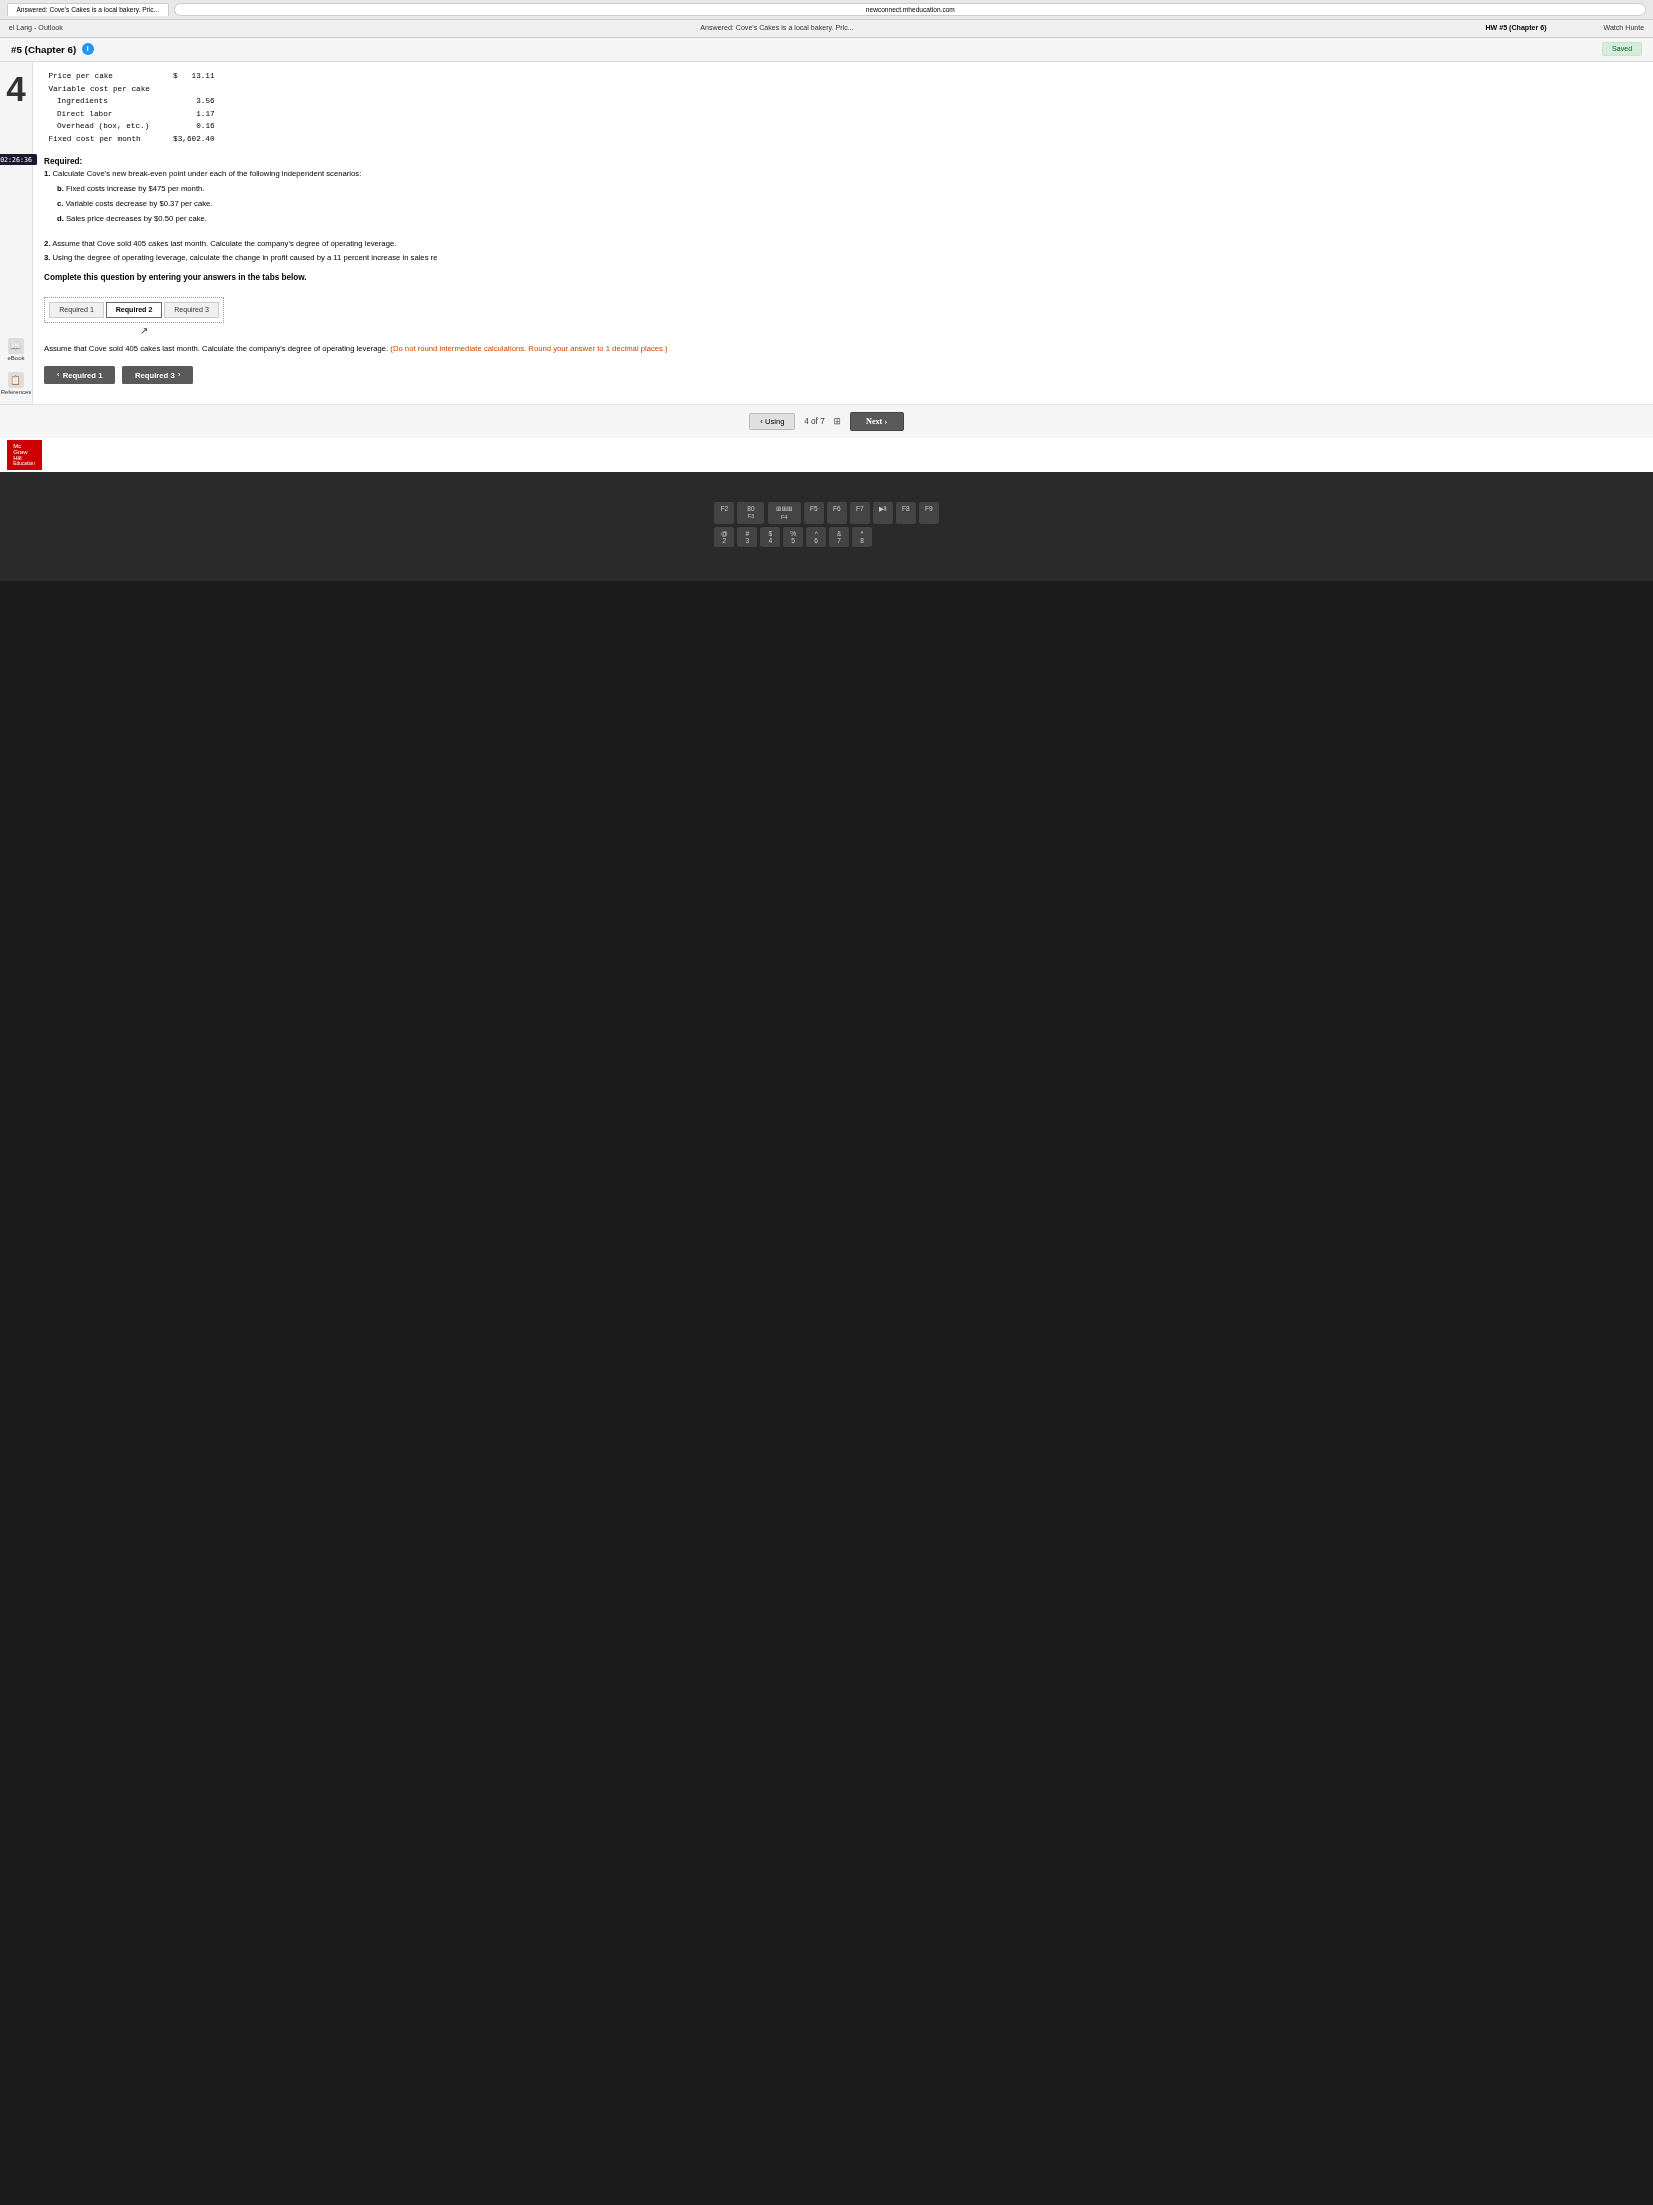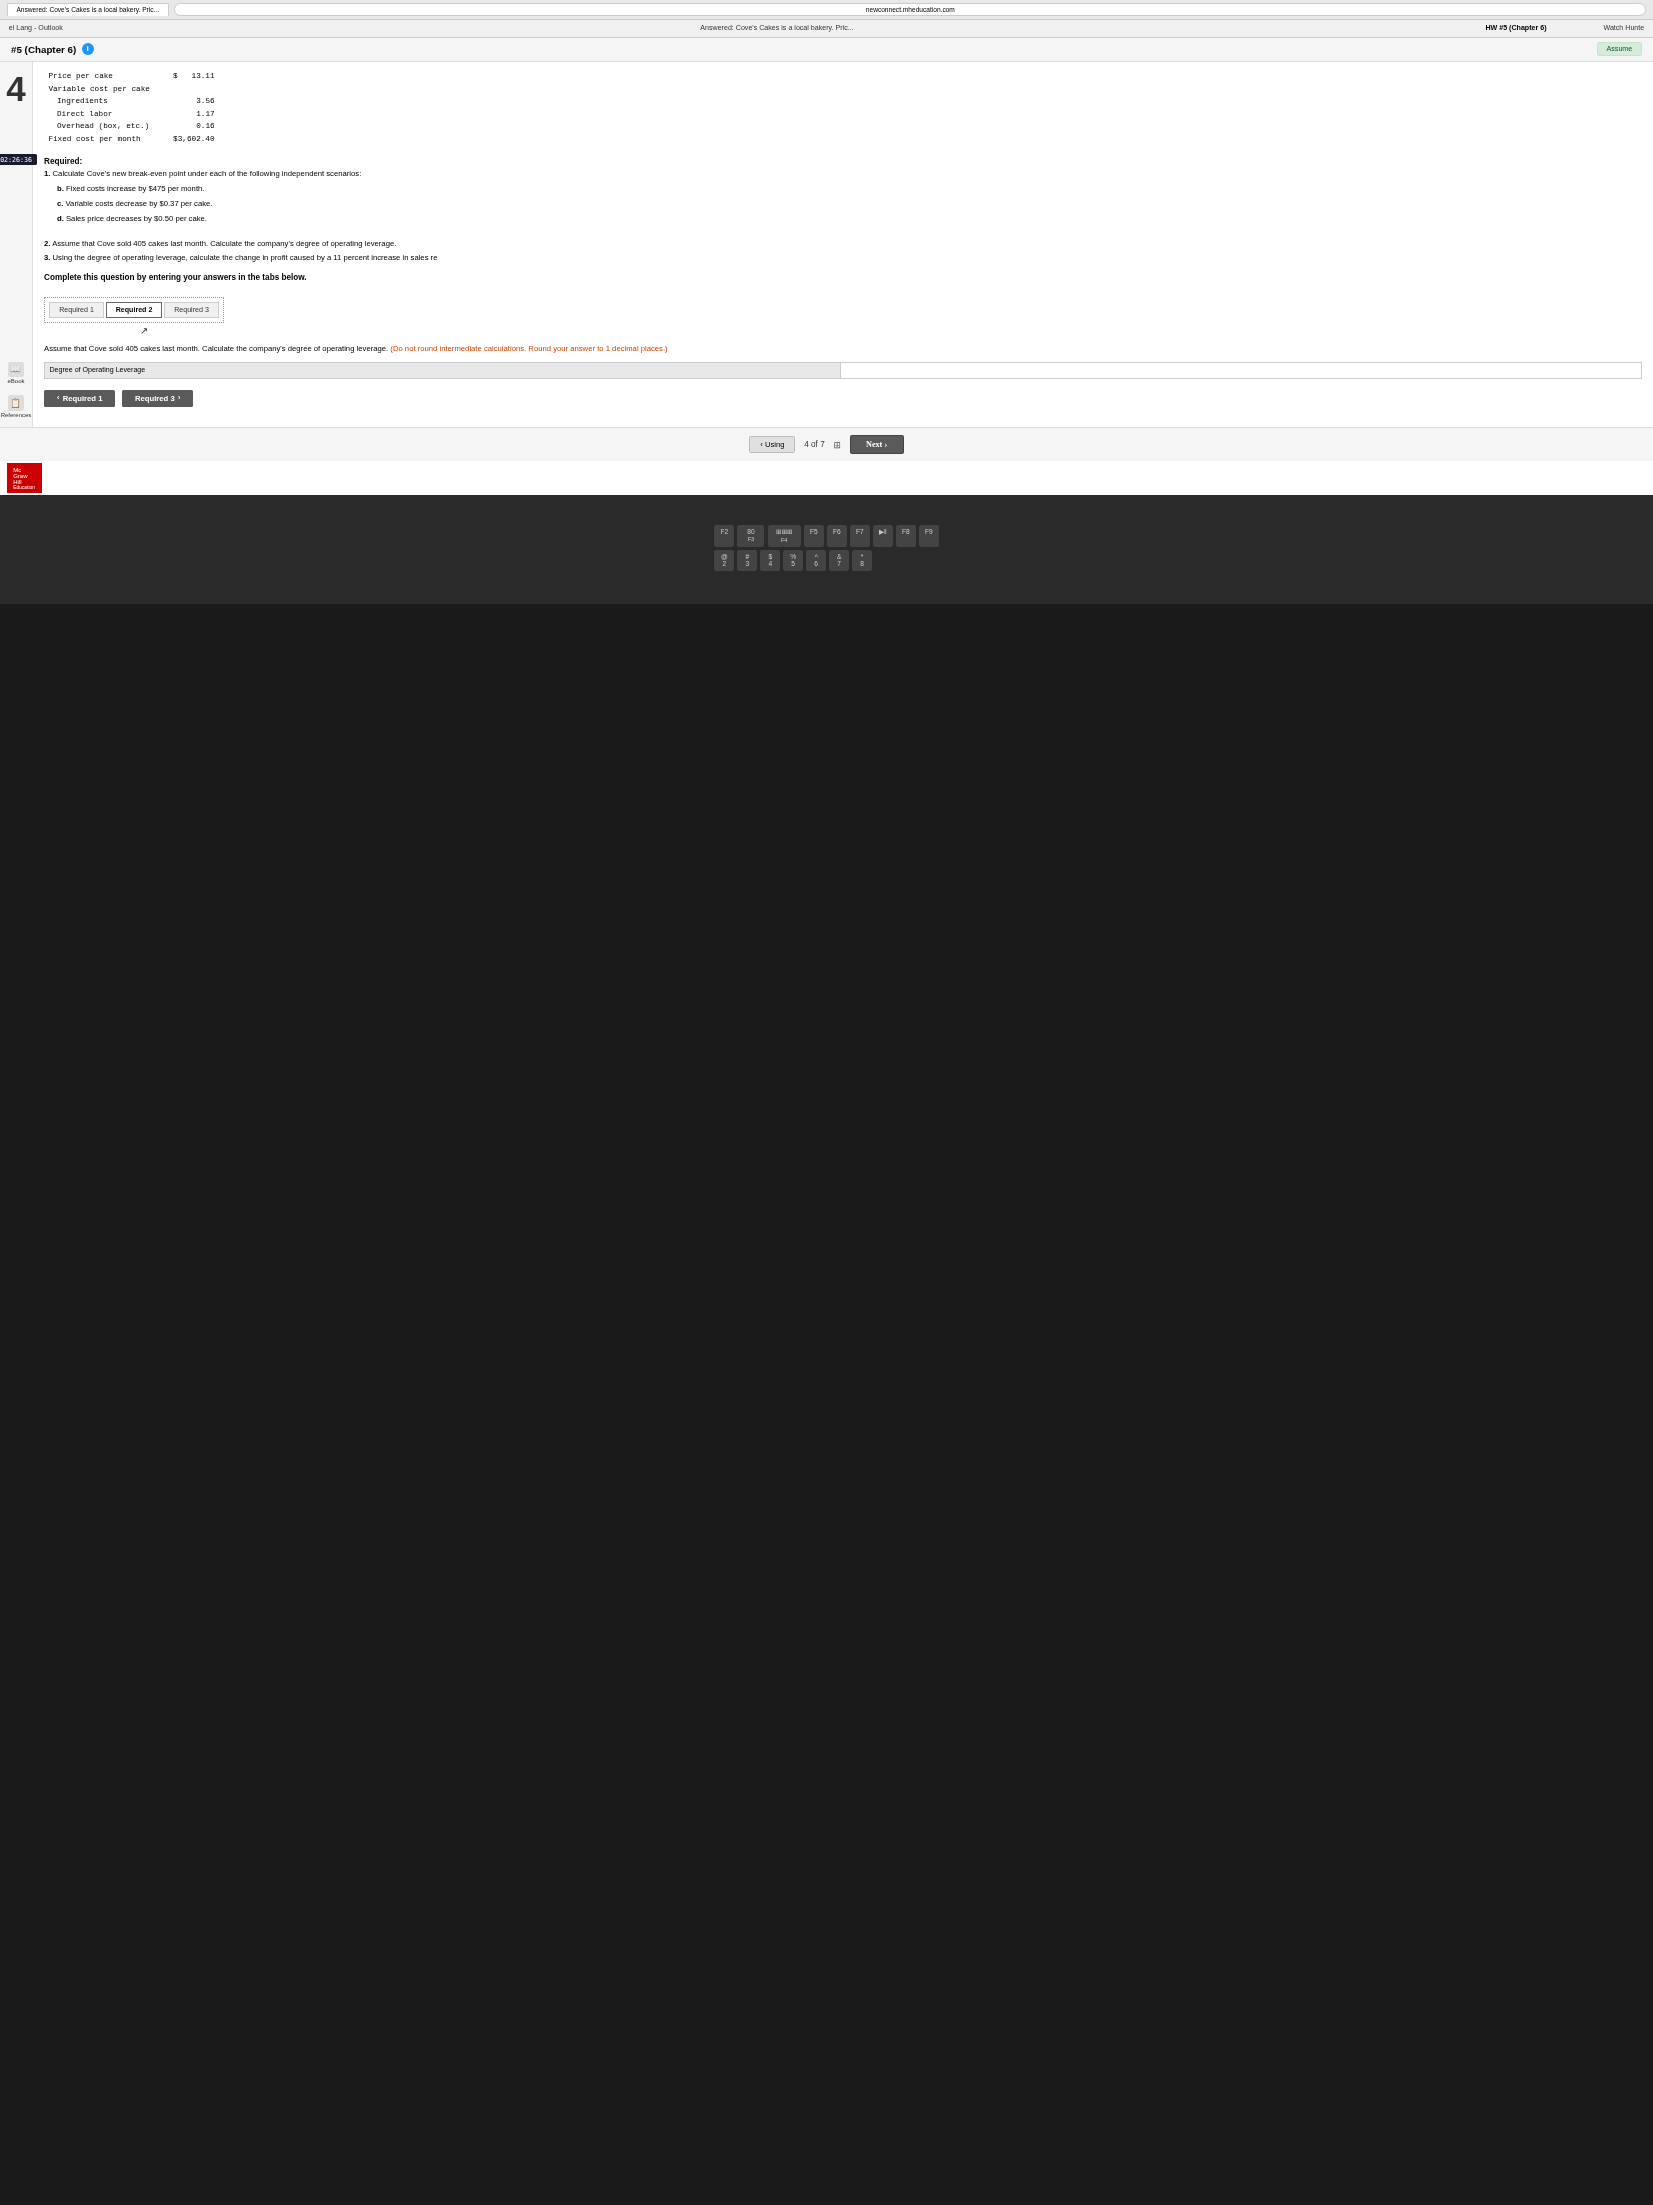--- a/index.html
+++ b/index.html
@@ -393,21 +393,21 @@
   <div class="top-nav-hw">HW #5 (Chapter 6)</div>
   <div class="top-nav-right">Watch Hunte</div>
 </div>
 
 <div style="background:#fff; max-width:100%; position:relative;">
 
   
   <div class="page-header">
     <span class="page-title">#5 (Chapter 6)</span>
     <div class="info-icon">i</div>
-    <div class="saved-badge">Assume</div>
+    <div class="saved-badge">Saved</div>
   </div>
 
   
   <div class="layout">
 
     <div class="layout-sidebar">
       <div class="problem-num">4</div>
       <div style="height:22px;"></div>
 
       <div class="timer">02:26:36</div>
@@ -494,30 +494,20 @@
       
       <div style="margin-left: 96px; margin-top: -2.2px; font-size: 9.8px; color: #333;">↗</div>
 
       
       <div class="question-box">
         Assume that Cove sold 405 cakes last month. Calculate the company's degree of operating leverage. 
         <span class="question-note">(Do not round intermediate calculations. Round your answer to 1 decimal places.)</span>
       </div>
 
       
-      <table class="input-table">
-        <tbody>
-            <tr>
-          <td class="label-cell">Degree of Operating Leverage</td>
-          <td class="input-cell">
-            <input type="text" placeholder="" value="" style="">
-          </td>
-        </tr>
-      </tbody>
-        </table>
 
       
       <div class="nav-buttons">
         <button class="btn-nav btn-required-prev">
           <span class="arrow-icon">‹</span>
           <span>Required 1</span>
         </button>
         <button class="btn-nav btn-required-next">
           <span>Required 3</span>
           <span class="arrow-icon">›</span>

